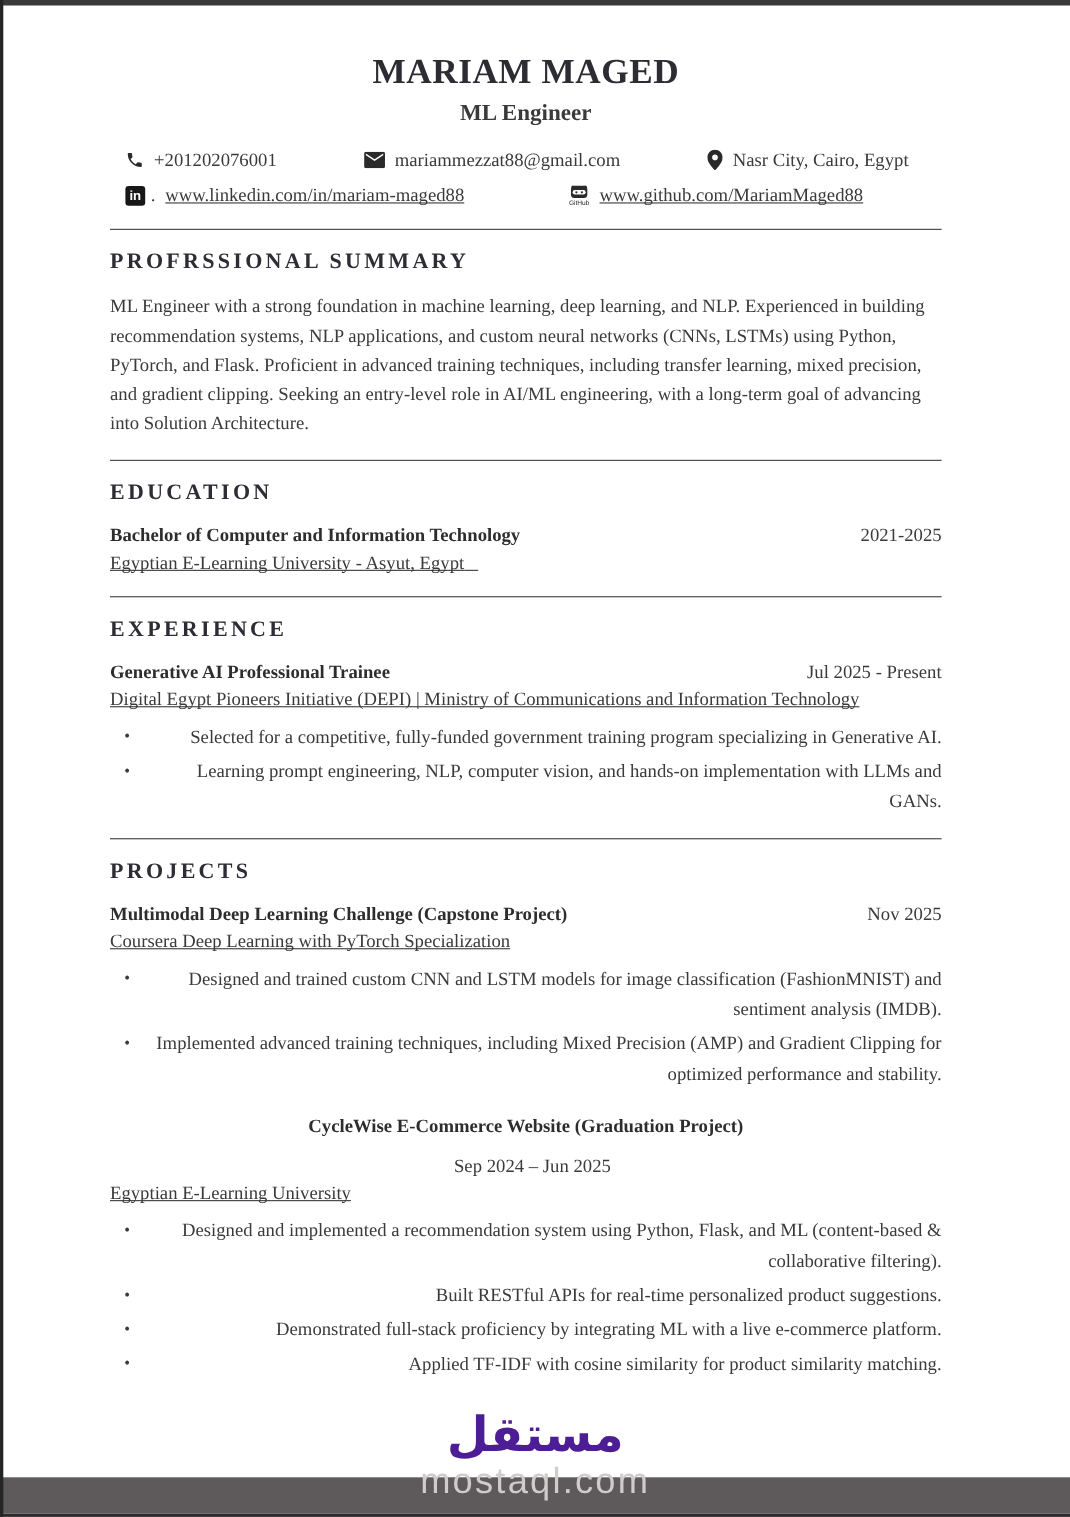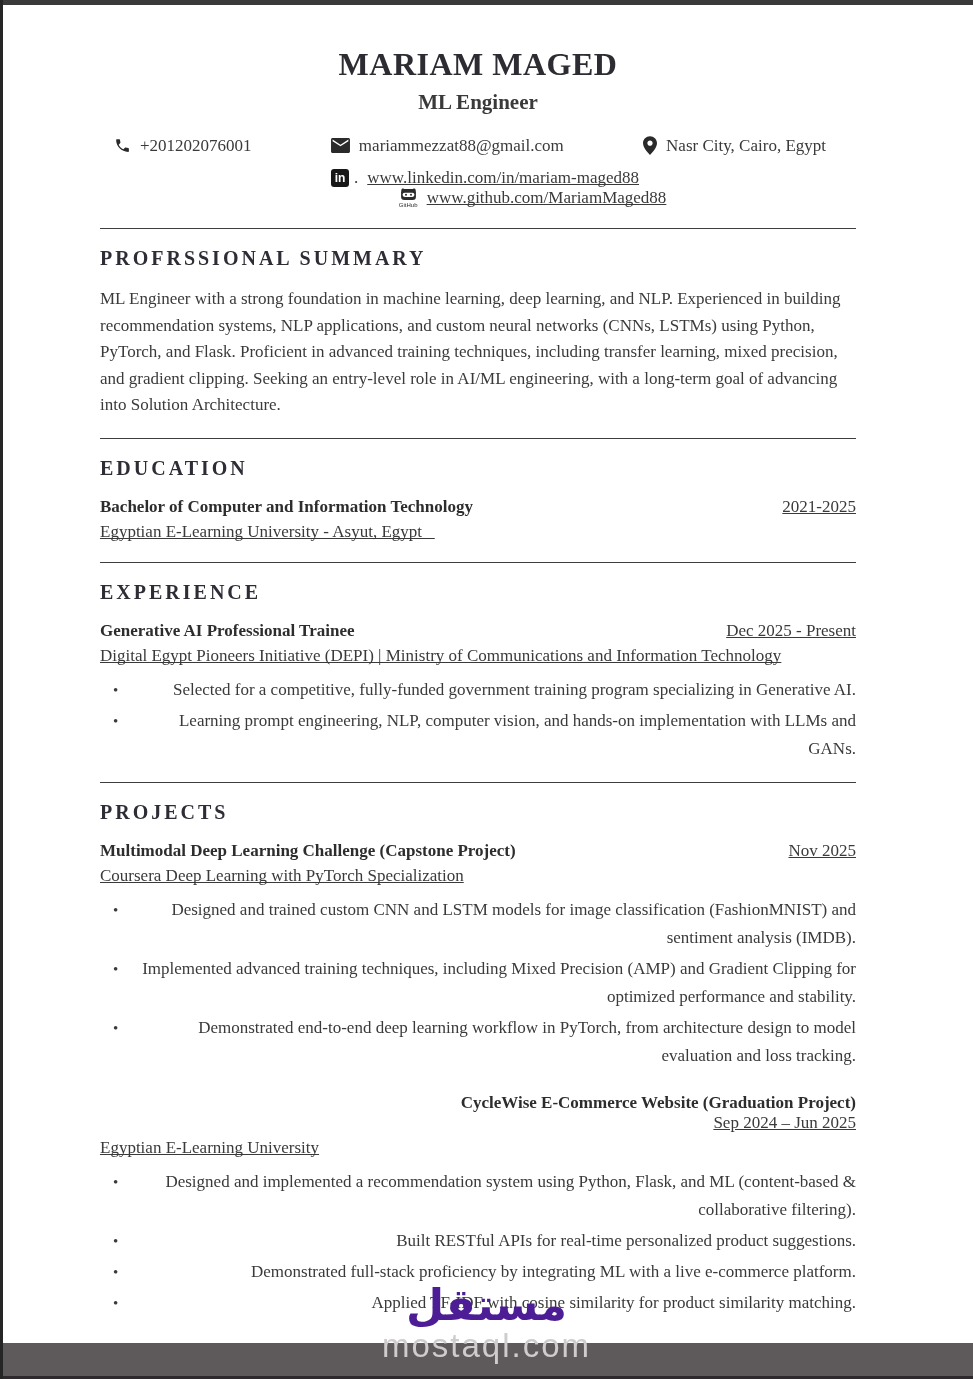--- a/index.html
+++ b/index.html
@@ -16,21 +16,21 @@
 
   .page{position:relative;padding:46px 117px 0 100px;z-index:4;}
 
   
   .name{font-size:32px;font-weight:bold;color:#2d2c32;text-align:center;margin:0;letter-spacing:0.5px;line-height:1.15;}
   .subtitle{font-size:21px;color:#3b3a3a;text-align:center;margin-top:7px;line-height:1.2;font-weight:bold;}
 
   .contact{margin-top:21px;font-size:17px;color:#3b3a3a;}
   .contact-row1{display:flex;justify-content:space-between;align-items:center;padding-left:14px;}
   .contact-row1 .c-item:last-child{margin-right:30px;}
-  .contact-row2{display:flex;align-items:center;padding-left:14px;margin-top:12px;flex-direction:column;}
+  .contact-row2{display:flex;align-items:center;padding-left:14px;margin-top:12px;}
   .c-item{display:flex;align-items:center;gap:9px;white-space:nowrap;}
   .c-icon{display:inline-flex;align-items:center;justify-content:center;flex:0 0 auto;}
   .li-badge{width:18px;height:18px;background:#181818;color:#fff;border-radius:3px;
     font-family:"Liberation Sans",sans-serif;font-weight:bold;font-size:12px;
     display:inline-flex;align-items:center;justify-content:center;}
   .gh-wrap{display:inline-flex;flex-direction:column;align-items:center;line-height:1;}
   .gh-label{font-family:"Liberation Sans",sans-serif;font-size:6px;color:#2b2b2b;margin-top:1px;}
   .github-item{margin-left:95px;}
   .li-dot{margin-left:-4px;}
 
@@ -38,23 +38,23 @@
   .trail::after{content:"\00a0\00a0\00a0";}
 
   
   .rule{border:none;border-top:1px solid #3f3e3e;margin:0;}
   .rule.r1{margin-top:20px;}
   .sec-head{font-size:20px;font-weight:bold;color:#2e2d35;letter-spacing:3px;margin:17px 0 0 0;line-height:1.2;}
   .summary-text{font-size:17px;line-height:26.6px;margin:16px 0 0 0;text-align:left;}
   .sec{margin:0;}
   .sec-gap{margin-top:19px;}
 
-  .row{display:flex;justify-content:space-between;align-items:flex-end;margin-top:17px;}
+  .row{display:flex;justify-content:space-between;align-items:center;margin-top:17px;gap:16px;}
   .row .title{font-size:17px;font-weight:bold;color:#2e2d2d;}
-  .row .date{font-size:17px;color:#3b3a3a;white-space:nowrap;padding-left:12px;text-decoration:underline;}
+  .row .date{font-size:17px;color:#3b3a3a;white-space:nowrap;padding-left:12px;}
   .subline{margin-top:4px;font-size:17px;line-height:1.3;}
 
   ul.bullets{list-style:none;margin:9px 0 0 0;padding:0;}
   ul.bullets li{position:relative;padding-left:31px;font-size:17px;line-height:28px;margin-bottom:3px;text-align:right;}
   ul.bullets li::before{content:"\2022";position:absolute;left:13px;top:0;font-size:15px;color:#3b3a3a;}
 
   .proj2{margin-top:23px;}
 
   
   .watermark{position:absolute;left:50%;top:1283px;transform:translateX(-50%);
@@ -141,21 +141,21 @@
     <div class="subline">
       <span class="link trail">Egyptian E-Learning University - Asyut, Egypt</span>
     </div>
   </div>
 
   <hr class="rule sec-gap">
   <div class="sec">
     <h2 class="sec-head">EXPERIENCE</h2>
     <div class="row">
       <span class="title">Generative AI Professional Trainee</span>
-      <span class="date">Dec 2025 - Present</span>
+      <span class="date">Jul 2025 - Present</span>
     </div>
     <div class="subline">
       <span class="link">Digital Egypt Pioneers Initiative (DEPI) | Ministry of Communications and Information Technology</span>
     </div>
     <ul class="bullets">
       <li>Selected for a competitive, fully-funded government training program specializing in Generative AI.</li>
       <li>Learning prompt engineering, NLP, computer vision, and hands-on implementation with LLMs and GANs.</li>
     </ul>
   </div>
 
@@ -167,21 +167,20 @@
       <div class="row">
         <span class="title">Multimodal Deep Learning Challenge (Capstone Project)</span>
         <span class="date">Nov 2025</span>
       </div>
       <div class="subline">
         <span class="link">Coursera Deep Learning with PyTorch Specialization</span>
       </div>
       <ul class="bullets">
         <li>Designed and trained custom CNN and LSTM models for image classification (FashionMNIST) and sentiment analysis (IMDB).</li>
         <li>Implemented advanced training techniques, including Mixed Precision (AMP) and Gradient Clipping for optimized performance and stability.</li>
-        <li>Demonstrated end-to-end deep learning workflow in PyTorch, from architecture design to model evaluation and loss tracking.</li>
       </ul>
     </div>
 
     <div class="proj2">
       <div class="row" style="margin-top:16px;flex-direction:column;">
         <span class="title">CycleWise E-Commerce Website (Graduation Project)</span>
         <span class="date">Sep 2024 – Jun 2025</span>
       </div>
       <div class="subline">
         <span class="link">Egyptian E-Learning University</span>

